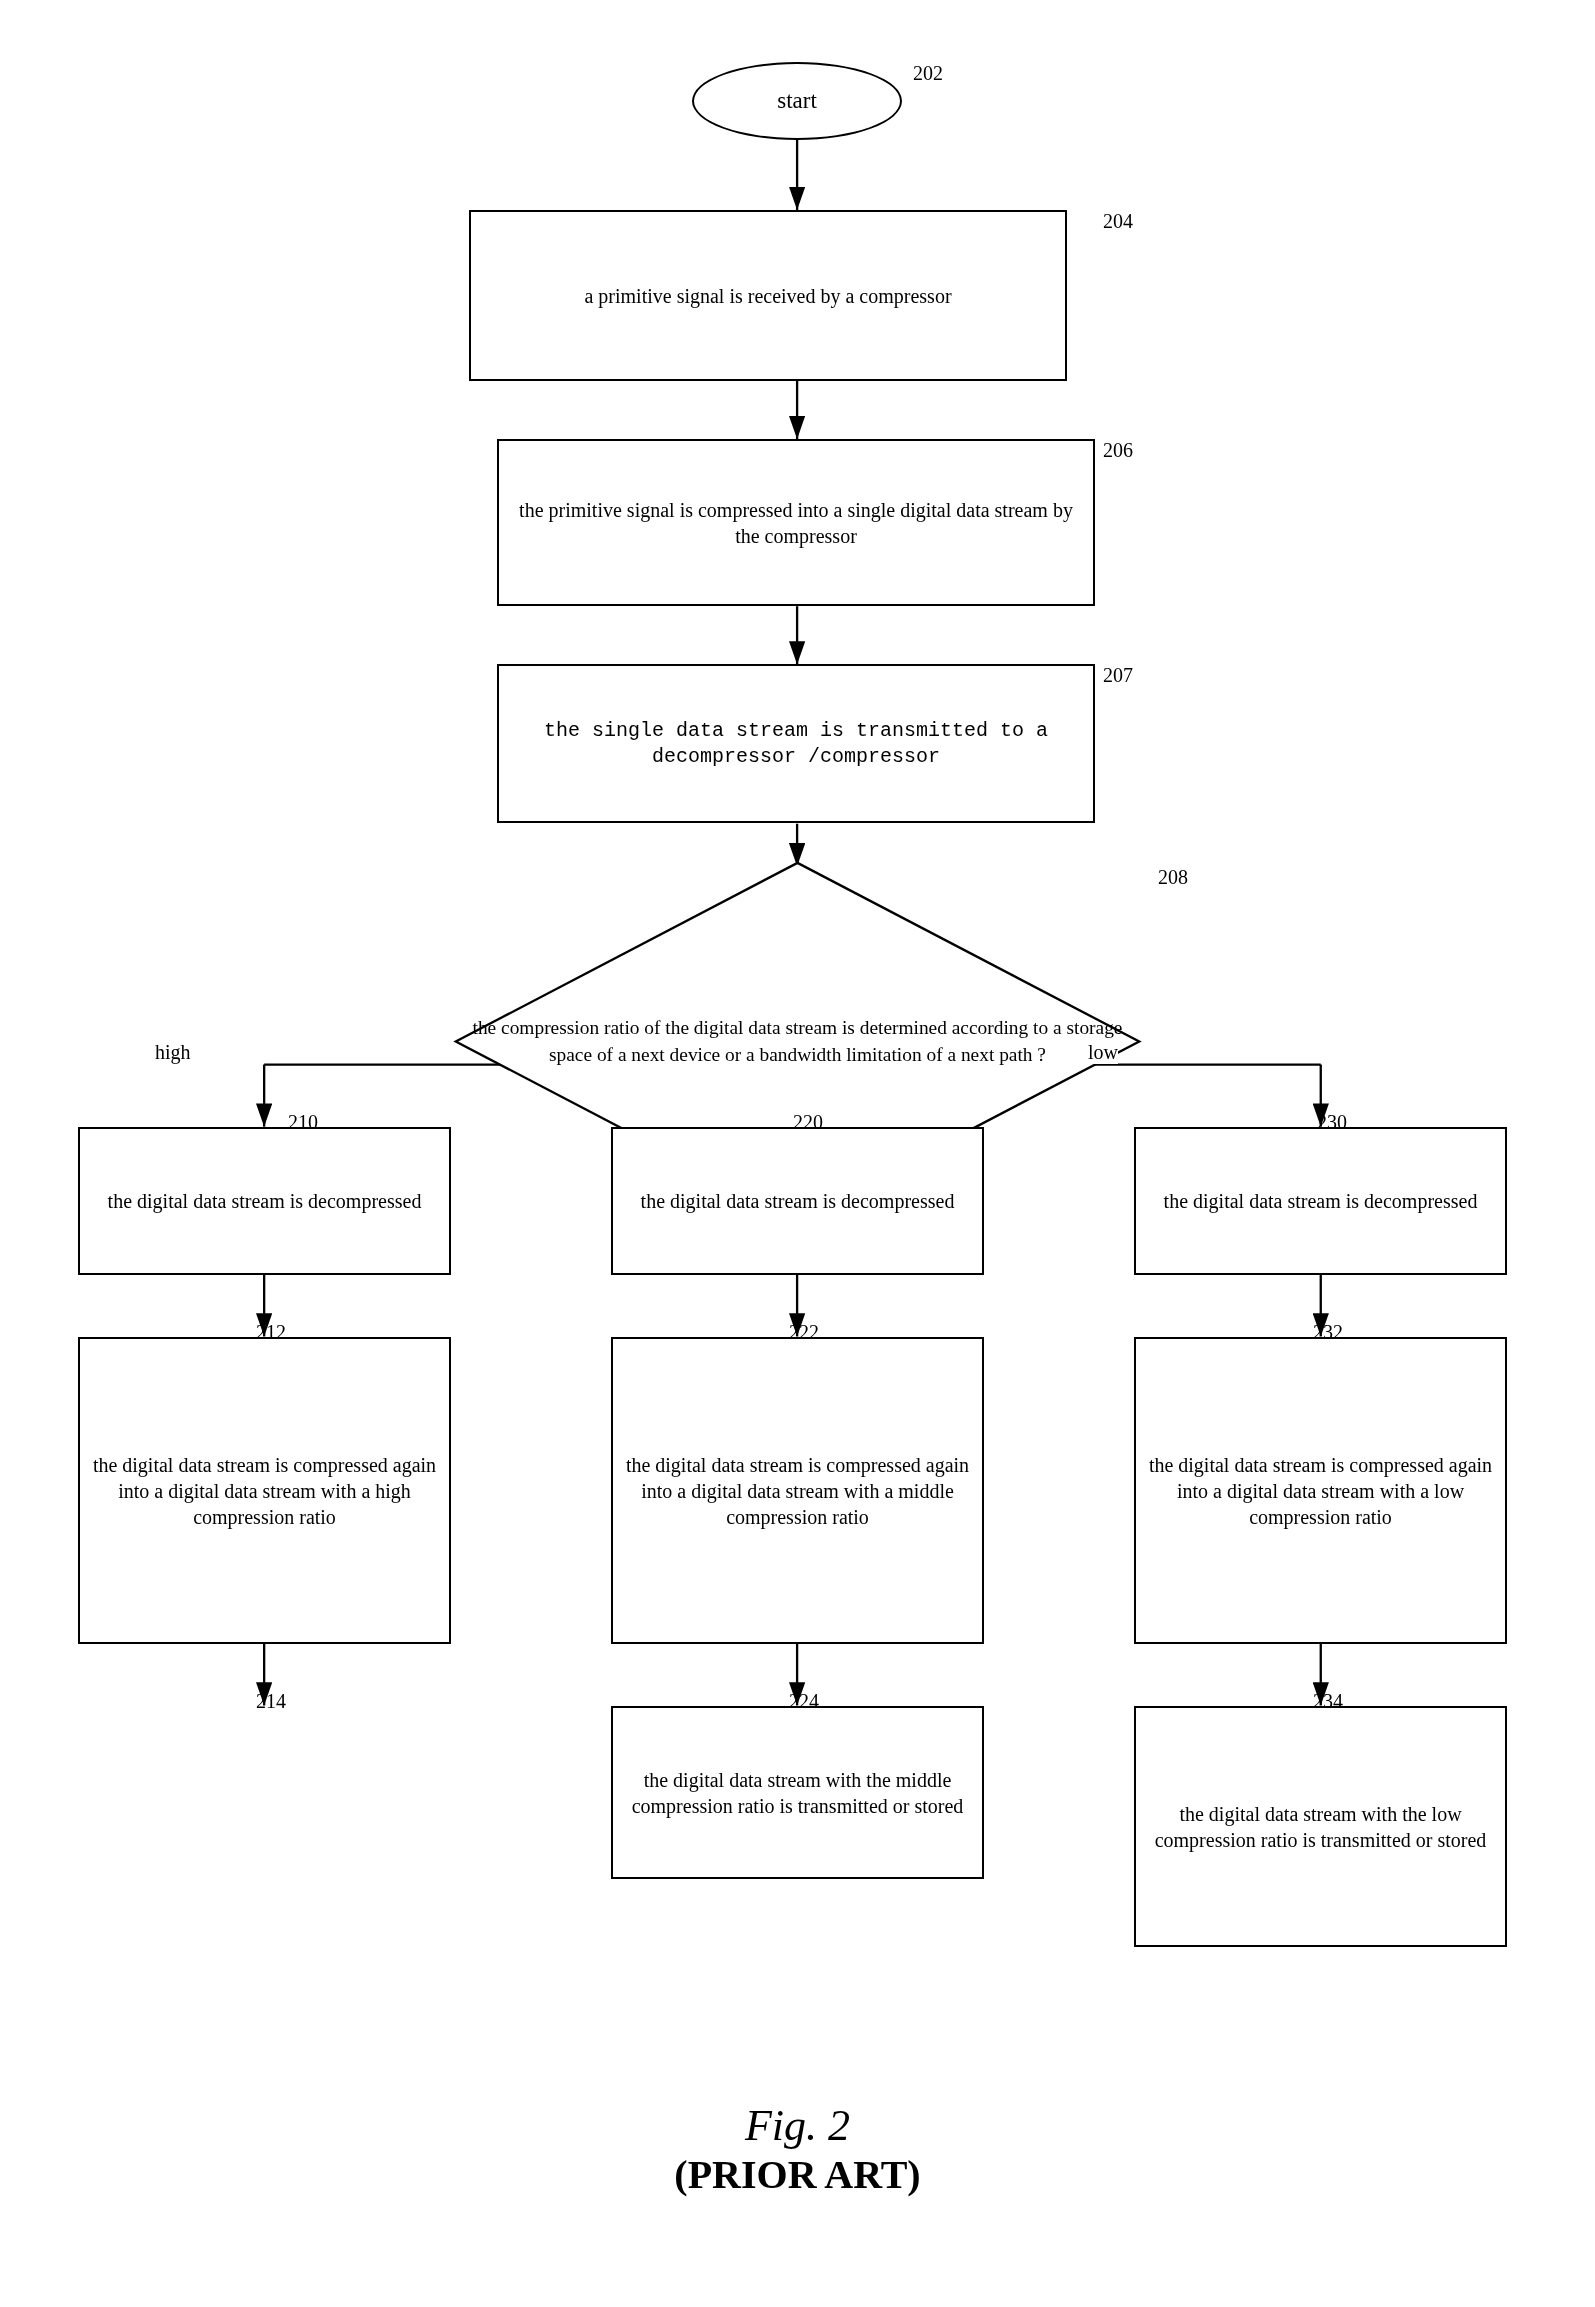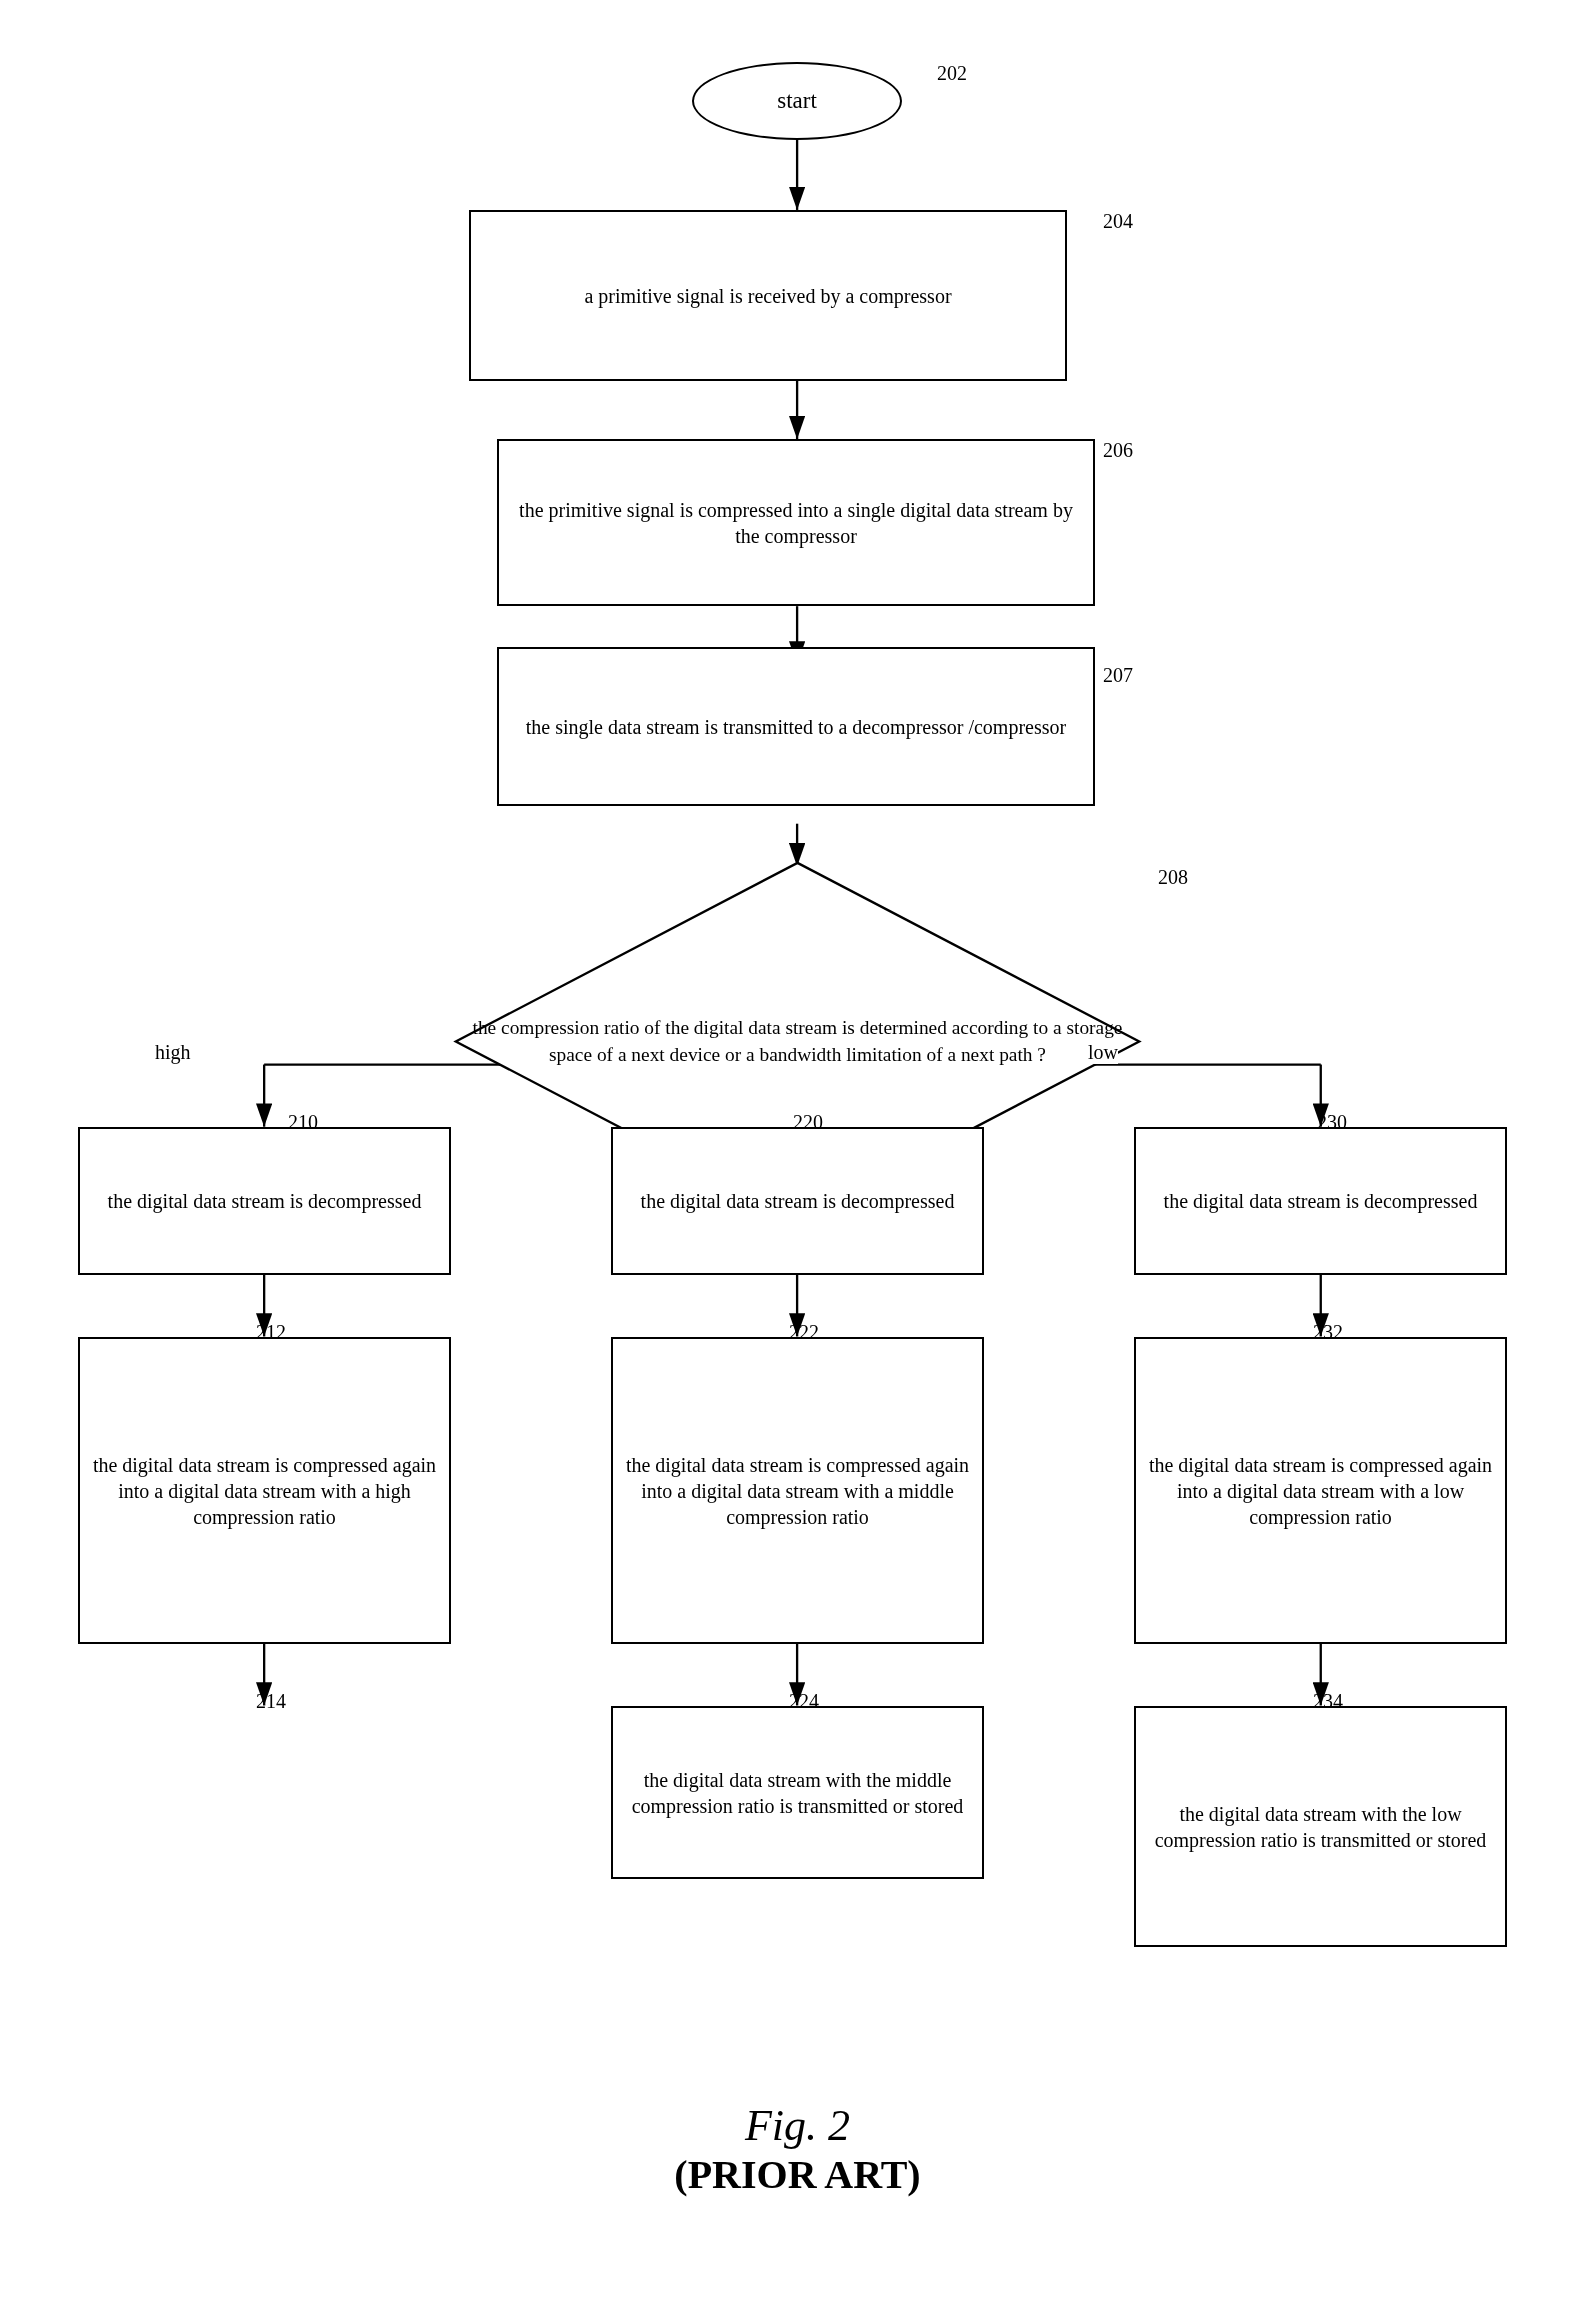--- a/index.html
+++ b/index.html
@@ -141,39 +141,39 @@
     <line x1="1026" y1="2115" x2="1026" y2="2195" stroke="#000" stroke-width="3" marker-end="url(#arrowhead)"></line>
 
     <line x1="1700" y1="2115" x2="1700" y2="2195" stroke="#000" stroke-width="3" marker-end="url(#arrowhead)"></line>
 
   </svg>
 
   <div class="fc-ellipse" style="left:692px; top:62px; width:210px; height:78px;">
     <span>start</span>
   </div>
 
-  <div class="fc-num" style="left:913px; top:62px;margin-left:24px;">
+  <div class="fc-num" style="left:913px; top:62px;">
     <span>202</span>
   </div>
 
   <div class="fc-rect" style="left:469px; top:210px; width:598px; height:171px;">
     <span>a primitive signal is received by a compressor</span>
   </div>
   <div class="fc-num" style="left:1103px; top:210px;">
     <span>204</span>
   </div>
 
   <div class="fc-rect" style="left:497px; top:439px; width:598px; height:167px;">
     <span>the primitive signal is compressed into a single digital data stream by the compressor</span>
   </div>
   <div class="fc-num" style="left:1103px; top:439px;">
     <span>206</span>
   </div>
 
-  <div class="fc-rect" style="left:497px; top:647px; width:598px; height:159px;">
+  <div class="fc-rect" style="left:497px; top:664px; width:598px; height:159px;font-family:Liberation Mono, monospace;">
     <span>the single data stream is transmitted to a decompressor /compressor</span>
   </div>
   <div class="fc-num" style="left:1103px; top:664px;">
     <span>207</span>
   </div>
 
   <div class="fc-diamond" style="left:448px; top:855px; width:699px; height:373px;">
     <svg viewBox="0 0 900 480" width="699" height="373">
       <polygon points="450,10 890,240 450,470 10,240" fill="white" stroke="black" stroke-width="3"></polygon>
     </svg>

